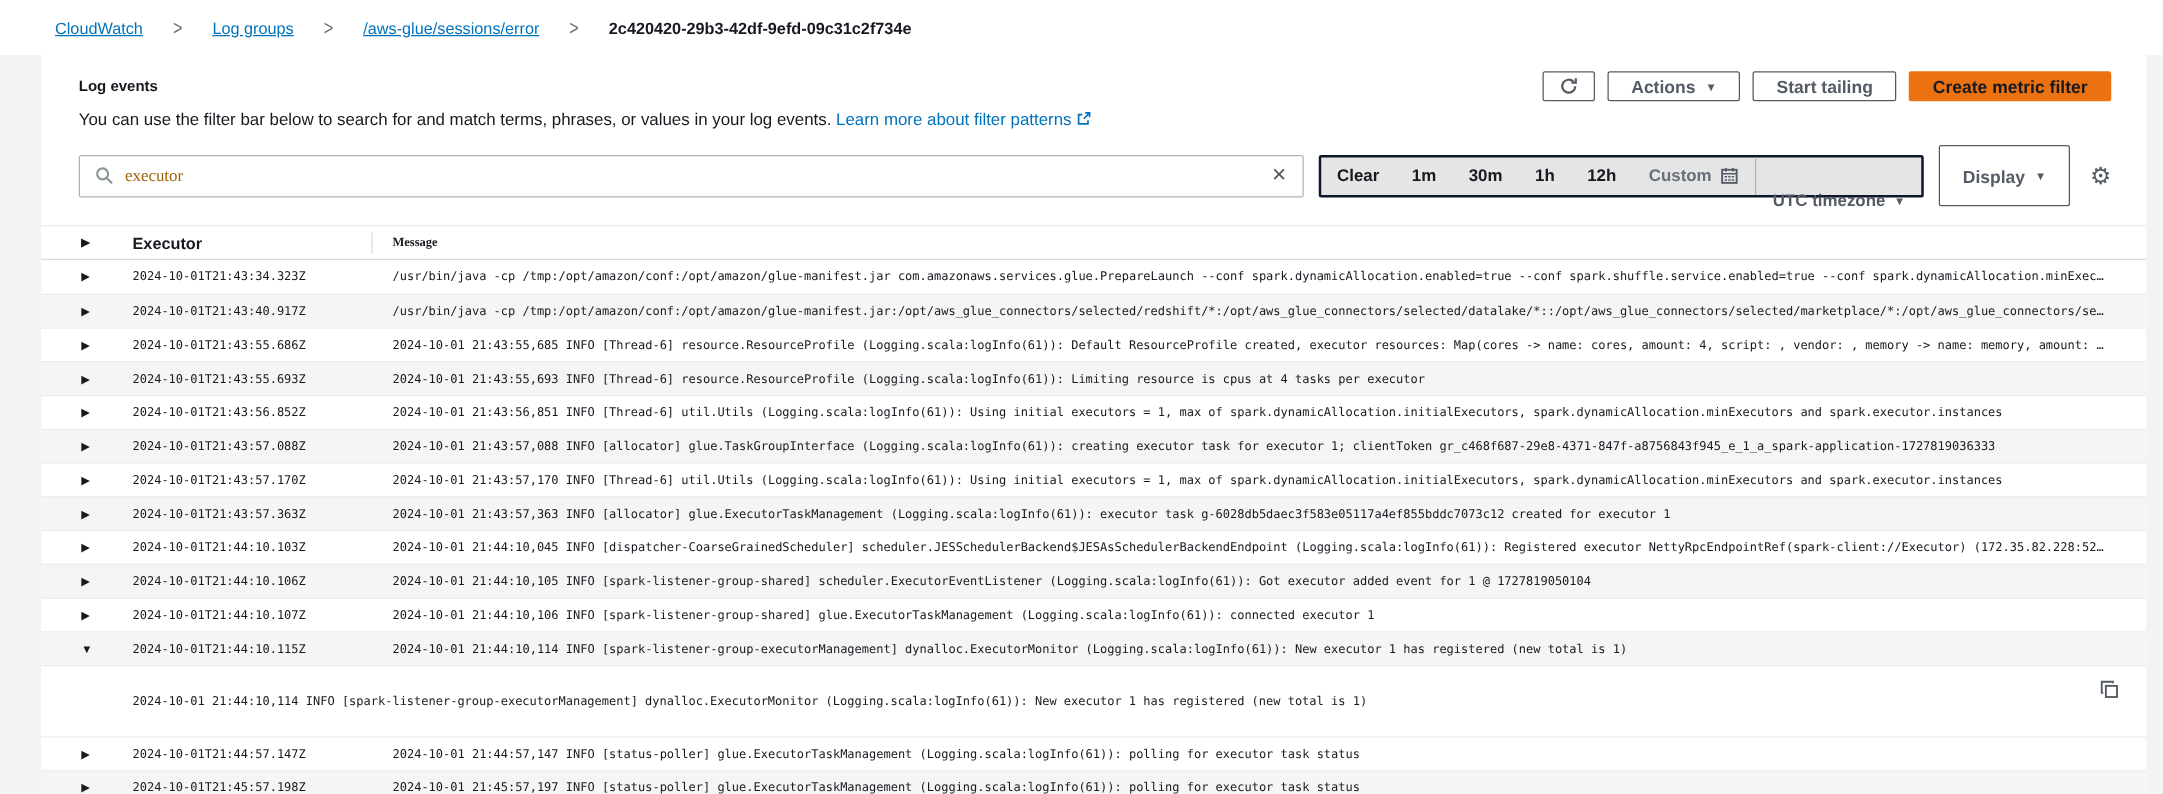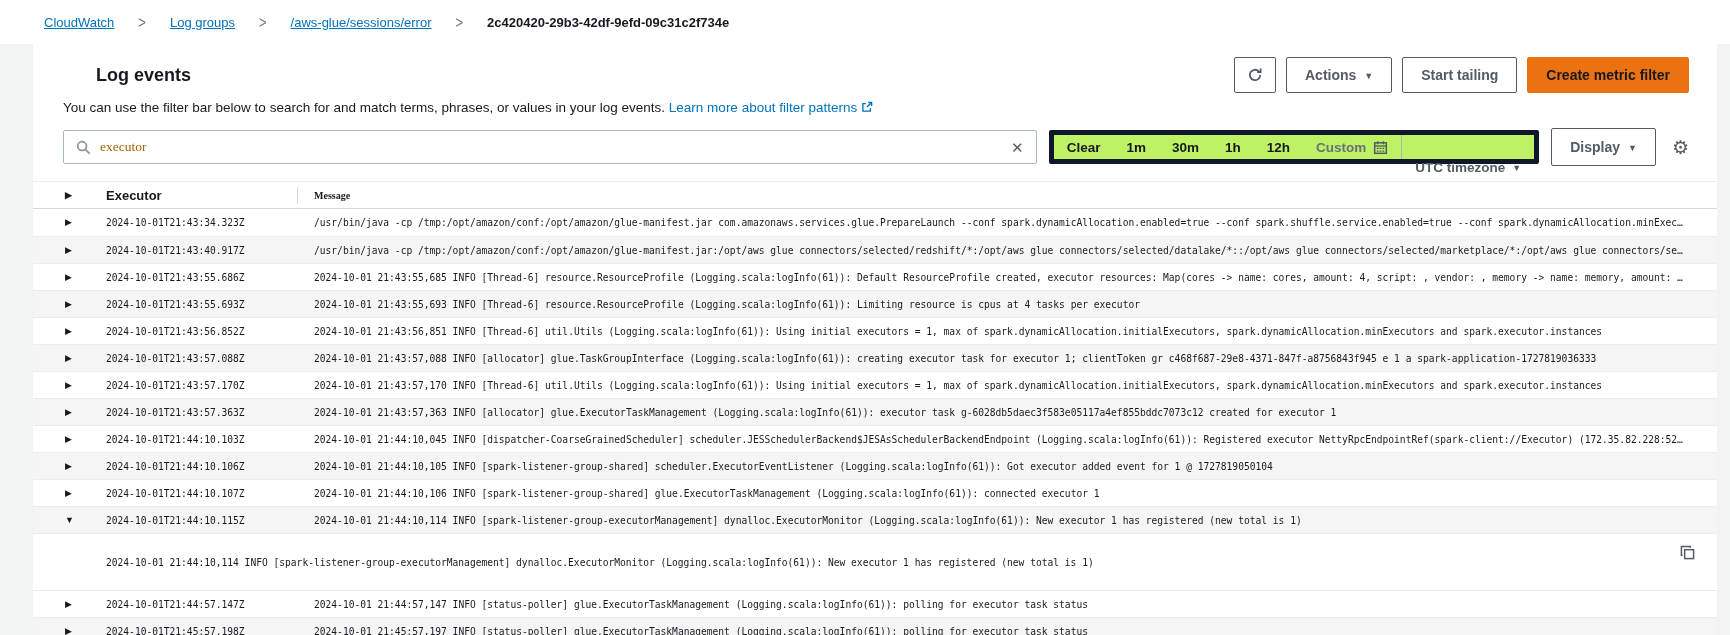--- a/index.html
+++ b/index.html
@@ -12,42 +12,42 @@
                font-size:13px; gap:24px; }
   .crumb-link { color:#0073bb; text-decoration:underline; cursor:pointer; }
   .crumb-sep  { color:#687078; font-size:13px; transform:scaleY(1.3); display:inline-block; }
   .crumb-current { color:#16191f; font-weight:700; }
 
   
   .panel { position:absolute; top:44px; left:33px; right:13px; bottom:0; background:#fff; }
 
   .panel-head { display:flex; justify-content:space-between; align-items:center;
                 padding:13px 28px 0 30px; }
-  .title { font-size:18px; font-weight:700;margin-left:33px; }
+  .title { font-size:12px; font-weight:700; }
   .head-buttons { display:flex; gap:10px; align-items:center; }
-  .btn { height:36px; padding:0 18px; border:1px solid #545b64; border-radius:2px;
+  .btn { height:24px; padding:0 18px; border:1px solid #545b64; border-radius:2px;
          background:#fff; color:#545b64; font-weight:700; font-size:14px;
          display:inline-flex; align-items:center; gap:8px; cursor:pointer;
          font-family:"Liberation Sans", sans-serif; }
   .btn-icon { width:42px; padding:0; justify-content:center; }
   .btn-primary { background:#ec7211; border-color:#ec7211; color:#16191f; }
   .caret { font-size:9px; line-height:1; position:relative; top:1px; }
 
   .desc { padding:7px 28px 0 30px; font-size:13.5px; color:#16191f; }
   .link { color:#0073bb; cursor:pointer; text-decoration:none; }
   .ext-ico { display:inline-block; vertical-align:-1px; margin-left:4px; }
 
   
   .filter-row { display:flex; align-items:center; gap:12px; padding:13px 28px 15px 30px; }
   .search-box { flex:1; height:34px; border:1px solid #aab7b8; border-radius:2px;
                 display:flex; align-items:center; padding:0 12px; gap:9px; background:#fff; }
   .search-box input { flex:1; border:none; outline:none; font-size:13.5px; color:#a16207;
                       font-family:Liberation Serif, serif; background:transparent; }
   .clear-x { color:#545b64; font-size:15px; cursor:pointer; line-height:1; }
-  .seg { height:34px; border:5px solid #0f172a; border-radius:2px; background:#bef264;
+  .seg { height:34px; border:2px solid #0f172a; border-radius:2px; background:#e5e5e5;
          display:flex; align-items:center; }
   .seg-item { padding:0 13px; font-size:13.5px; font-weight:700; color:#16191f;
               cursor:pointer; display:flex; align-items:center; gap:7px; }
   .seg-item.muted { color:#687078; }
   .seg-divider { width:1px; align-self:stretch; background:#aab7b8; }
   .gear { font-size:19px; color:#545b64; cursor:pointer; margin-left:4px;
           font-family:"DejaVu Sans", sans-serif; }
 
   
   .log-table { border-top:1px solid #eaeded; }
@@ -143,21 +143,21 @@
             </svg>
         </span>
       </span>
       <span class="seg-divider"></span>
       <span class="seg-item" style="color:#545b64;margin-top:40px;">
         <span>UTC timezone</span>
         <span class="caret">▼</span>
       </span>
     </div>
 
-    <button class="btn" style="height:38px;">
+    <button class="btn" style="height:49px;">
       <span>Display</span>
       <span class="caret">▼</span>
     </button>
 
     <span class="gear">⚙</span>
   </div>
 
   <div class="log-table">
     <div class="thead">
       <span class="col-exp">▶</span>

